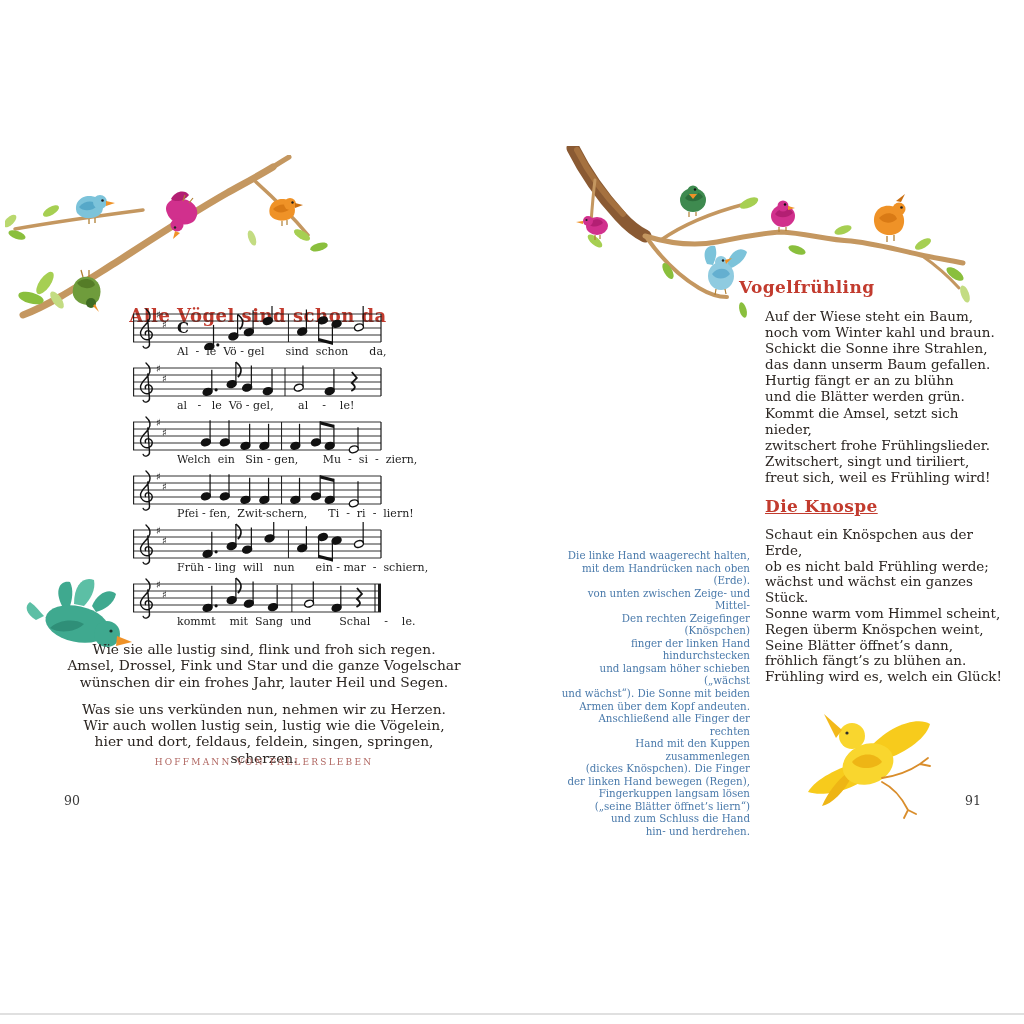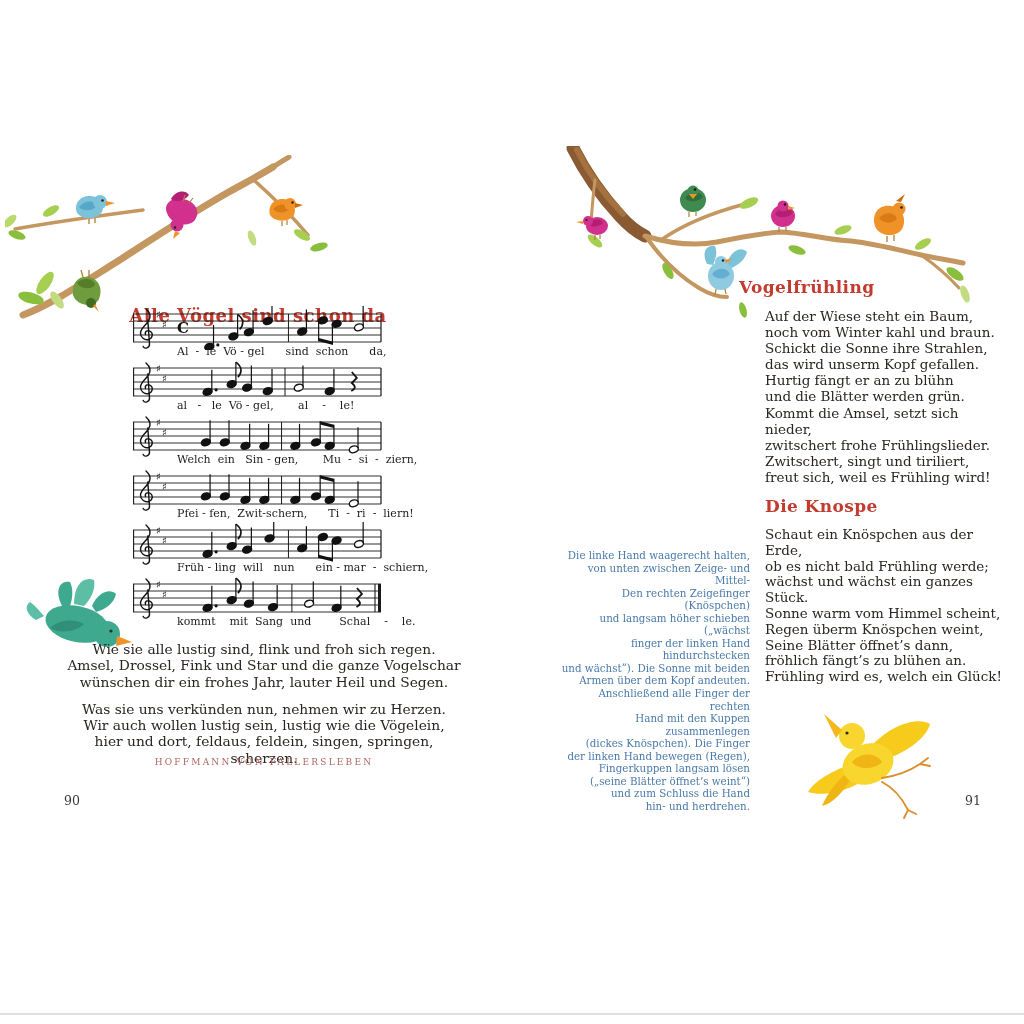--- a/index.html
+++ b/index.html
@@ -35,21 +35,21 @@
   }
   .page-num{font-size:12.5px;color:#3a3a3a;}
   #pn-left{left:64px;top:793px;}
   #pn-right{left:941px;top:793px;margin-left:24px;}
   
   .section-title{
     font-size:17px;font-weight:bold;color:var(--heading_red,#c23b2e);
     letter-spacing:0.4px;
   }
   #title-vogel{left:739px;top:277px;width:220px;}
-  #title-knospe{left:765px;top:496px;width:220px;}
+  #title-knospe{left:765px;top:496px;width:220px;text-decoration:underline;}
   .poem{font-size:13.5px;line-height:16.1px;}
   #poem1{left:765px;top:308px;width:240px;}
   #poem2{left:765px;top:527px;width:240px;line-height:15.8px;}
   .instructions{
     left:558px;top:549px;width:192px;text-align:right;
     font-size:10.3px;line-height:12.55px;color:var(--instruction_blue,#4a7aab);
   }
   .bottom-edge{left:0;top:1013px;width:1024px;height:2px;background:#e0e0e0;}
 </style>
 </head>
@@ -408,21 +408,21 @@
       <path d="M160,114 L167,112 L161,118 Z" fill="#ef9227"></path>
       <path d="M151,143 L150,149 M160,143 L161,148" stroke="#b07f33" stroke-width="1.2"></path>
     </g>
   </svg>
 
   <div class="abs section-title" id="title-vogel">Vogelfrühling</div>
   <div class="abs poem" id="poem1">
       <div>Auf der Wiese steht ein Baum,</div>
       <div>noch vom Winter kahl und braun.</div>
       <div>Schickt die Sonne ihre Strahlen,</div>
-      <div>das wird unserm Kopf gefallen.</div>
+      <div>das dann unserm Baum gefallen.</div>
       <div>Hurtig fängt er an zu blühn</div>
       <div>und die Blätter werden grün.</div>
       <div>Kommt die Amsel, setzt sich nieder,</div>
       <div>zwitschert frohe Frühlingslieder.</div>
       <div>Zwitschert, singt und tiriliert,</div>
       <div>freut sich, weil es Frühling wird!</div>
     </div>
 
   <div class="abs section-title" id="title-knospe">Die Knospe</div>
   <div class="abs poem" id="poem2">
@@ -431,32 +431,33 @@
       <div>wächst und wächst ein ganzes Stück.</div>
       <div>Sonne warm vom Himmel scheint,</div>
       <div>Regen überm Knöspchen weint,</div>
       <div>Seine Blätter öffnet’s dann,</div>
       <div>fröhlich fängt’s zu blühen an.</div>
       <div>Frühling wird es, welch ein Glück!</div>
     </div>
 
   <div class="abs instructions">
       <div>Die linke Hand waagerecht halten,</div>
+      <div>mit dem Handrücken nach oben (Erde).</div>
       <div>von unten zwischen Zeige- und Mittel-</div>
       <div>Den rechten Zeigefinger (Knöspchen)</div>
+      <div>finger der linken Hand hindurchstecken</div>
       <div>und langsam höher schieben („wächst</div>
-      <div>finger der linken Hand hindurchstecken</div>
       <div>und wächst“). Die Sonne mit beiden</div>
       <div>Armen über dem Kopf andeuten.</div>
       <div>Anschließend alle Finger der rechten</div>
       <div>Hand mit den Kuppen zusammenlegen</div>
       <div>(dickes Knöspchen). Die Finger</div>
       <div>der linken Hand bewegen (Regen),</div>
       <div>Fingerkuppen langsam lösen</div>
-      <div>(„seine Blätter öffnet’s weint“)</div>
+      <div>(„seine Blätter öffnet’s liern“)</div>
       <div>und zum Schluss die Hand</div>
       <div>hin- und herdrehen.</div>
     </div>
 
   <svg class="abs" style="left:792px;top:706px" width="160" height="116" viewBox="0 0 160 116">
     <path d="M75,45 C95,20 125,10 138,18 C134,34 108,50 90,54 Z" fill="#f7cb1c"></path>
     <path d="M70,55 C50,60 24,72 16,86 C34,92 64,82 78,70 Z" fill="#f7cb1c"></path>
     <path d="M60,70 C52,86 40,98 30,100 C36,86 46,74 54,68 Z" fill="#eeb515"></path>
     <ellipse cx="76" cy="58" rx="26" ry="20" fill="#f9d62e" transform="rotate(-20 76 58)"></ellipse>
     <path d="M60,56 C68,46 84,46 90,56 C82,64 66,64 60,56 Z" fill="#eeb515"></path>

